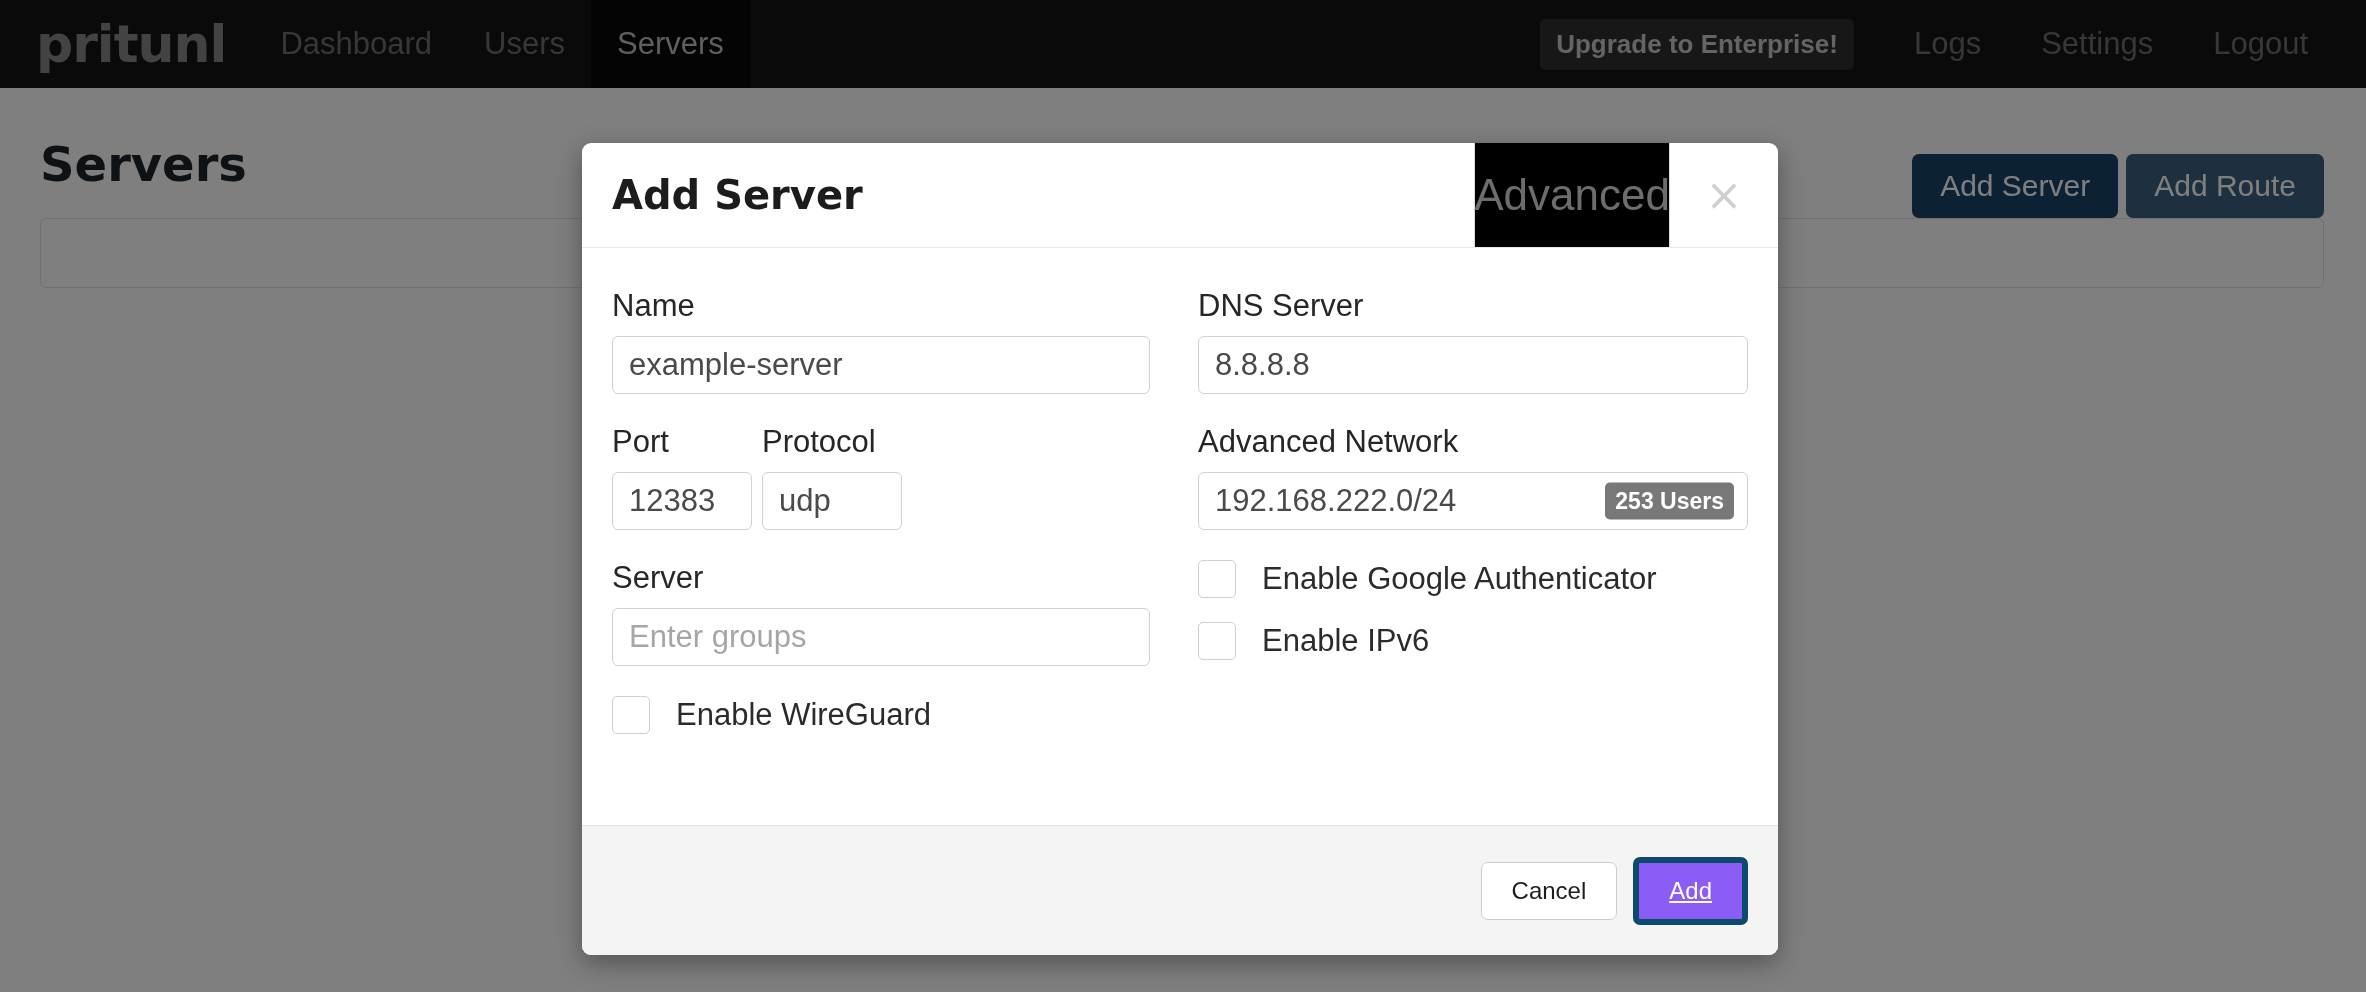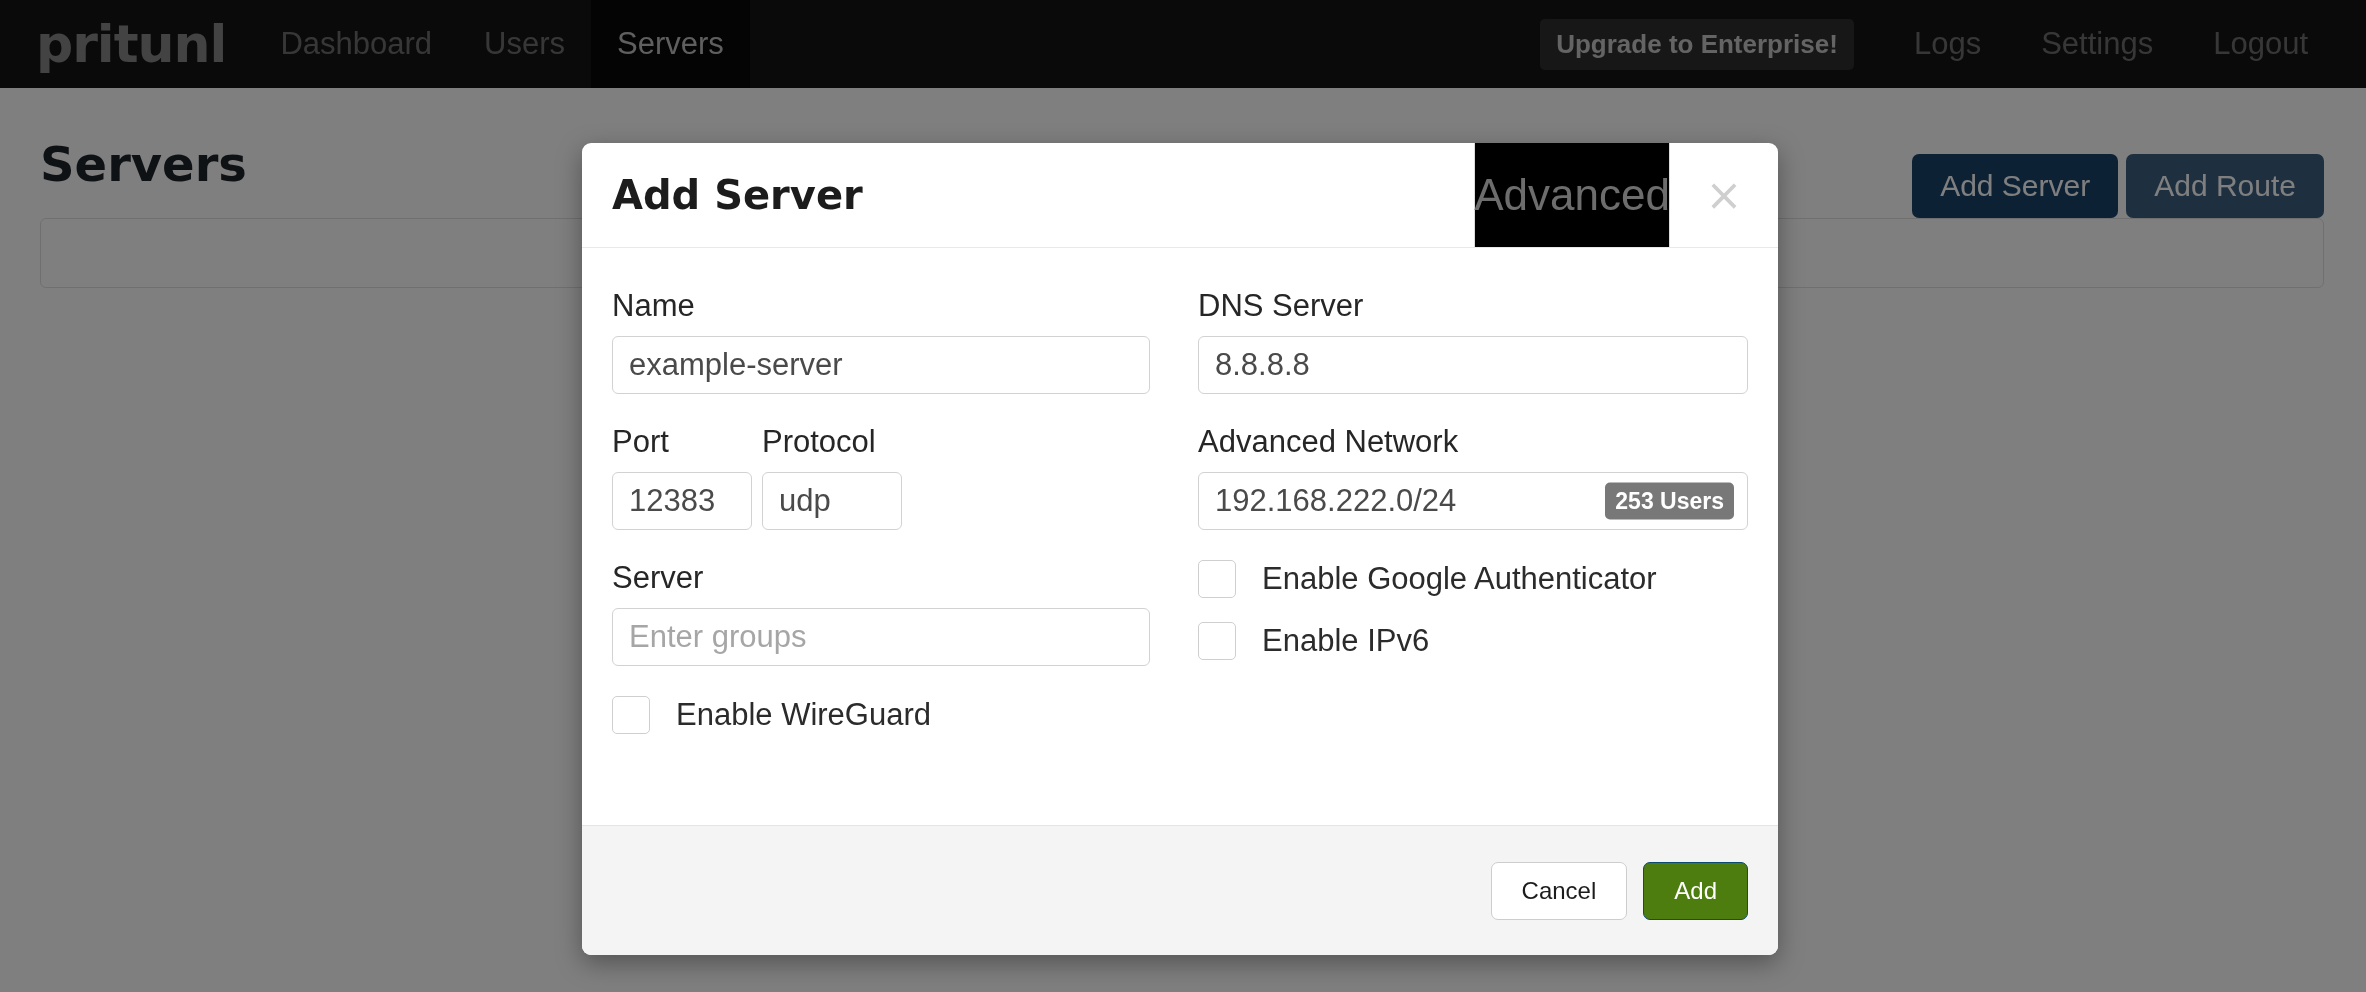--- a/index.html
+++ b/index.html
@@ -237,23 +237,24 @@
     border-radius: 7px;
     cursor: pointer;
     font-family: "Liberation Sans", sans-serif;
   }
   .mbtn.cancel {
     background: #ffffff;
     color: #1c1c1c;
     border: 1px solid #cdcdcd;
   }
   .mbtn.add {
-    background: #4d7c0f;
+    background: #8b5cf6;
     color: #ffffff;
-    border: 1px solid #0c4a6e;
+    border: 6px solid #0c4a6e;
+    text-decoration: underline;
   }
 </style>
 </head>
 <body>
 
 <div id="page">
 
   <div id="navbar">
     <div class="brand">pritunl</div>
     <div class="navlinks">

